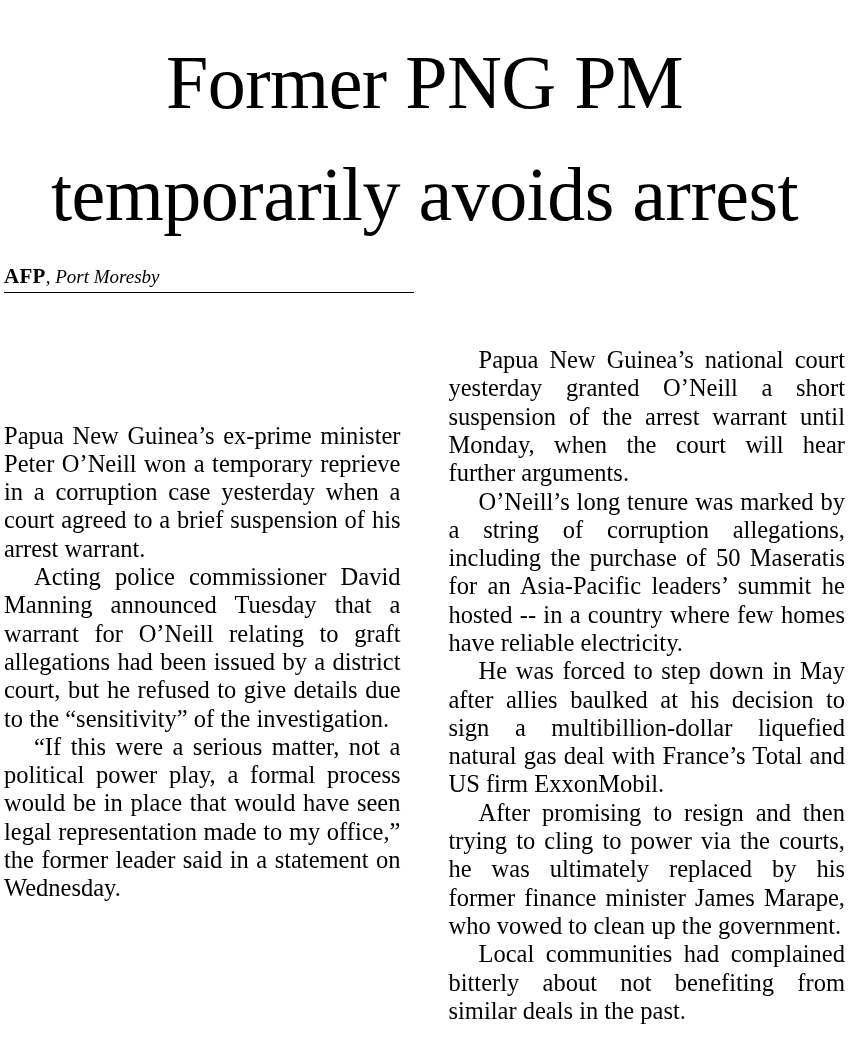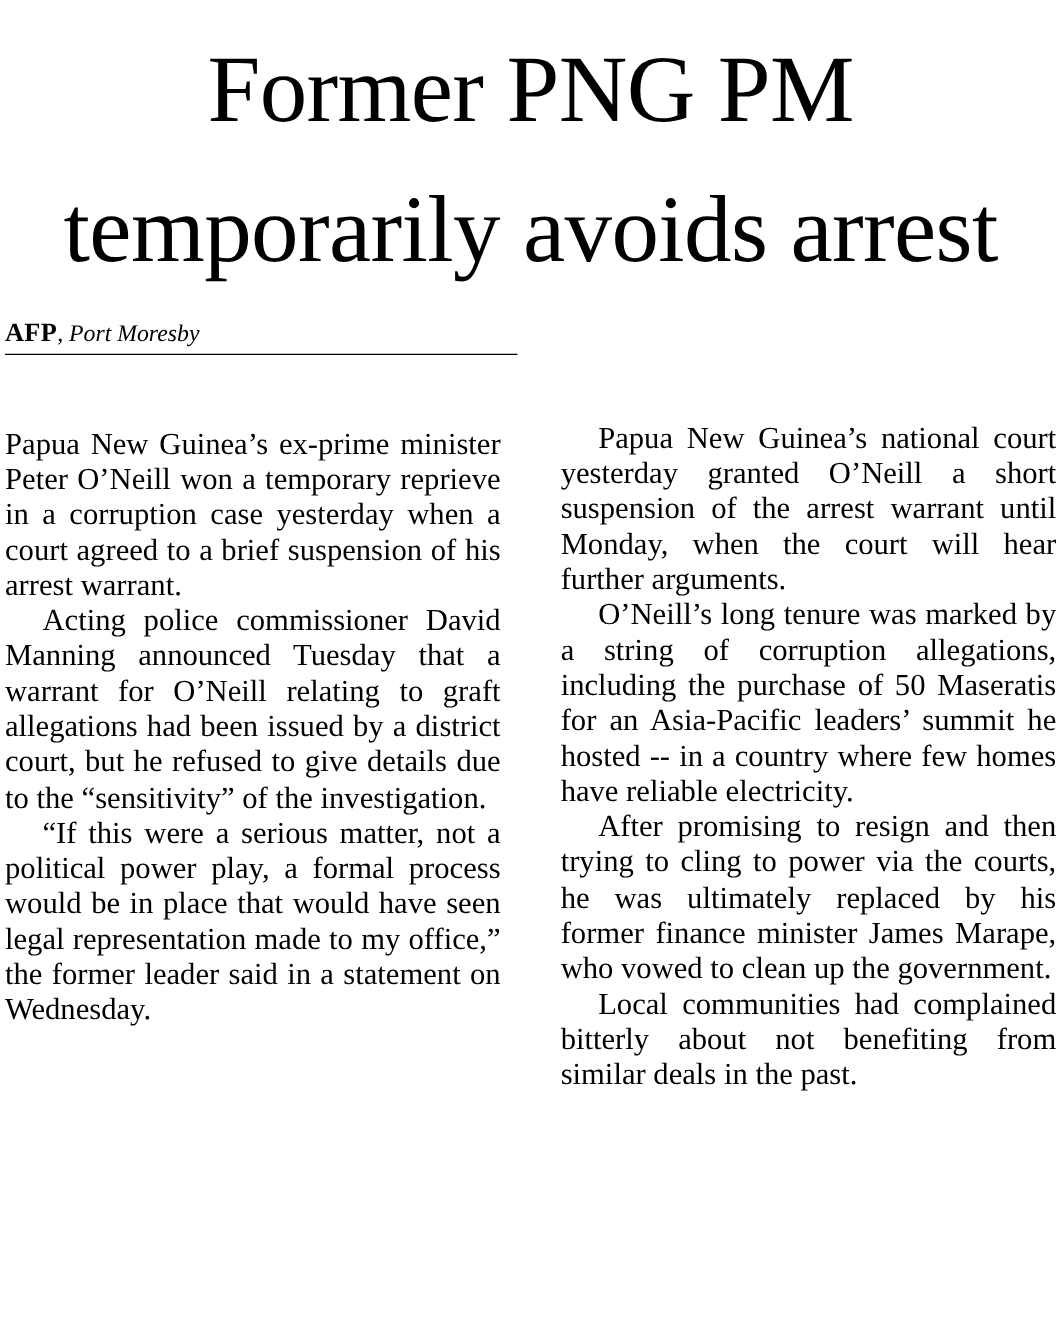--- a/index.html
+++ b/index.html
@@ -20,21 +20,21 @@
     position: relative;
     box-sizing: border-box;
     padding: 0 4px;
   }
   .headline {
     font-family: "Liberation Serif", "DejaVu Serif", serif;
     font-weight: normal;
     font-size: 76px;
     line-height: 1.48;
     text-align: center;
-    margin: 4px;
+    margin: 14px;
     padding: 12px 10px 0 10px;
     letter-spacing: -0.5px;
   }
   .byline-wrap {
     margin-top: 14px;
     width: 410px;
   }
   .byline {
     font-size: 19px;
     line-height: 1.1;
@@ -104,18 +104,19 @@
 
     <div class="col left">
       <p class="body">Papua New Guinea’s ex-prime minister Peter O’Neill won a temporary reprieve in a corruption case yesterday when a court agreed to a brief suspension of his arrest warrant.</p>
       <p class="body indent">Acting police commissioner David Manning announced Tuesday that a warrant for O’Neill relating to graft allegations had been issued by a district court, but he refused to give details due to the “sensitivity” of the investigation.</p>
       <p class="body indent">“If this were a serious matter, not a political power play, a formal process would be in place that would have seen legal representation made to my office,” the former leader said in a statement on Wednesday.</p>
     </div>
 
     <div class="col right">
       <p class="body indent">Papua New Guinea’s national court yesterday granted O’Neill a short suspension of the arrest warrant until Monday, when the court will hear further arguments.</p>
       <p class="body indent">O’Neill’s long tenure was marked by a string of corruption allegations, including the purchase of 50 Maseratis for an Asia-Pacific leaders’ summit he hosted -- in a country where few homes have reliable electricity.</p>
+      <p class="body indent">He was forced to step down in May after allies baulked at his decision to sign a multibillion-dollar liquefied natural gas deal with France’s Total and US firm ExxonMobil.</p>
       <p class="body indent">After promising to resign and then trying to cling to power via the courts, he was ultimately replaced by his former finance minister James Marape, who vowed to clean up the government.</p>
       <p class="body indent">Local communities had complained bitterly about not benefiting from similar deals in the past.</p>
     </div>
 
   </div>
 </div>
 
 </body></html>

